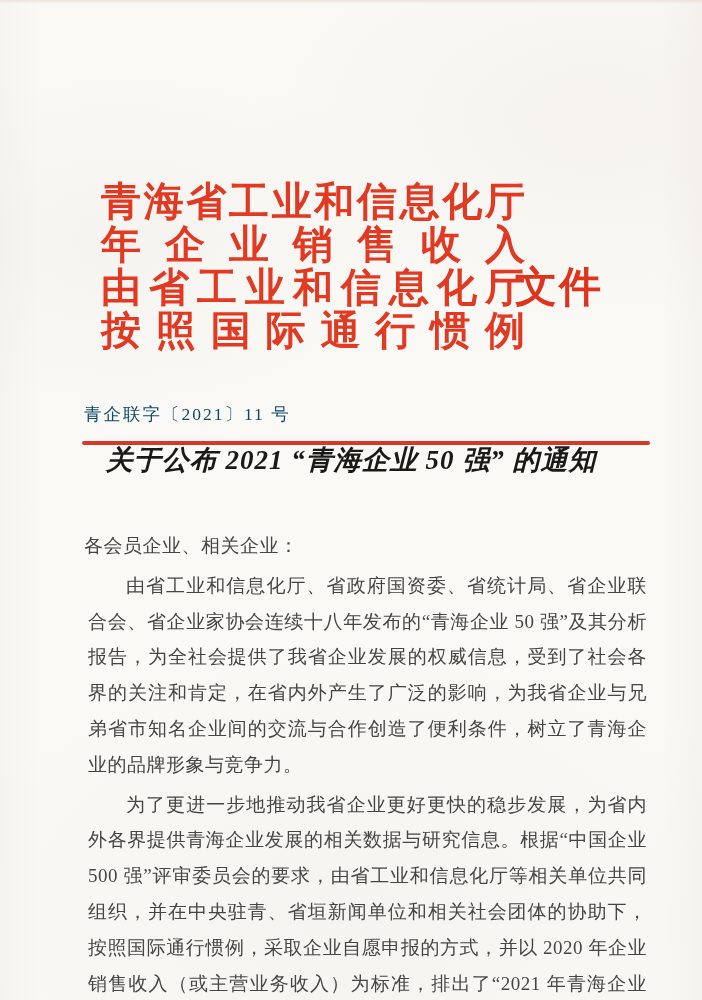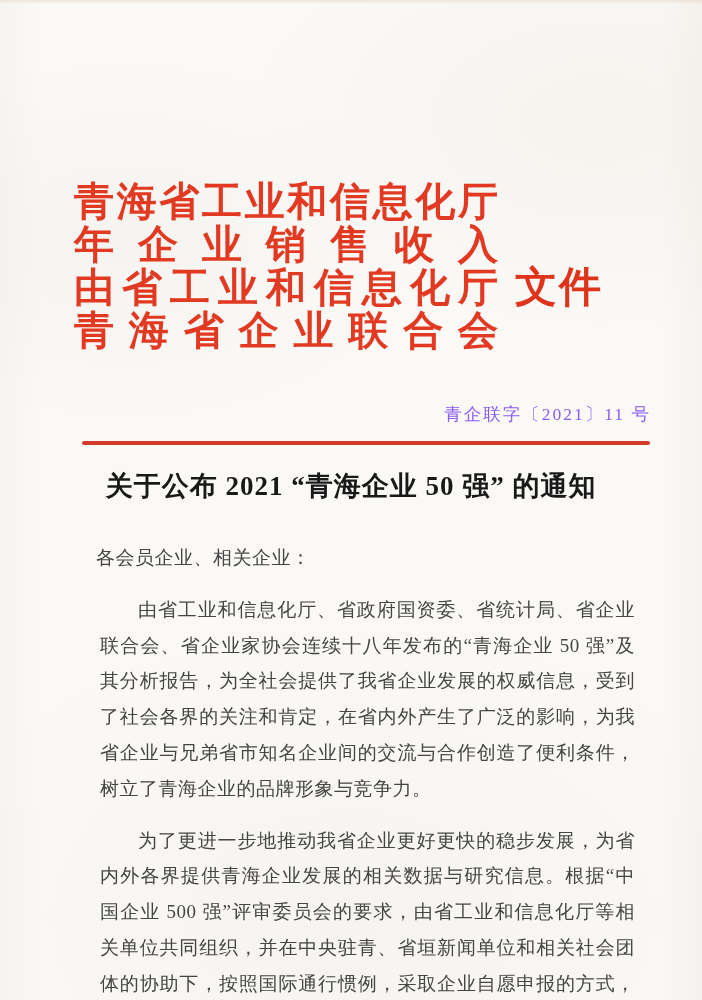--- a/index.html
+++ b/index.html
@@ -16,21 +16,21 @@
     background:
       linear-gradient(180deg, rgba(226,206,178,0.45) 0px, rgba(226,206,178,0.0) 4px),
       radial-gradient(ellipse 420px 260px at 18% 24%, rgba(205,196,184,0.10), rgba(205,196,184,0) 70%),
       radial-gradient(ellipse 500px 300px at 85% 12%, rgba(214,200,182,0.12), rgba(214,200,182,0) 70%),
       radial-gradient(ellipse 600px 400px at 50% 92%, rgba(208,200,190,0.10), rgba(208,200,190,0) 75%),
       linear-gradient(90deg, rgba(200,192,182,0.08) 0%, rgba(200,192,182,0) 6%, rgba(200,192,182,0) 94%, rgba(200,192,182,0.10) 100%),
       #faf9f6;
   }
 
   .letterhead {
-    position: absolute; left: 74px; top: 180px; width: 424px;
+    position: absolute; left: 101px; top: 180px; width: 424px;
   }
   .org-line {
     color: #e23a22;
     font-size: 40px; font-weight: bold;
     line-height: 43px; height: 43px;
     white-space: nowrap;
     text-align: justify;
     text-align-last: justify;
     letter-spacing: 0;
   }
@@ -38,60 +38,61 @@
     position: absolute; left: 515px; top: 262px;
     color: #e0331c;
     font-size: 42px; font-weight: 900;
     letter-spacing: 2px;
     line-height: 1.2;
     font-family: "Liberation Serif", "DejaVu Serif", serif;
   }
 
   .doc-number {
     position: absolute; left: 84px; top: 402px; width: 567px;
-    text-align: right;
-    font-size: 17.5px; color: #8b5cf6;
+    text-align: left;
+    font-size: 17.5px; color: #0c4a6e;
     letter-spacing: 2px;
   }
 
   .red-rule {
     position: absolute; left: 82px; top: 441px;
     width: 568px; height: 4px;
     background: #d43a29;
     border-radius: 2px;
   }
 
   .doc-title {
-    position: absolute; left: 60px; top: 468px; width: 582px;
+    position: absolute; left: 60px; top: 442px; width: 582px;
     text-align: center;
     font-size: 27px; font-weight: bold;
     color: #191919;
     letter-spacing: 1px;
+    font-style: italic;
   }
 
   .doc-body {
     position: absolute; left: 84px; top: 528px; width: 567px;
     font-size: 19px; line-height: 35.8px;
     color: #454545;
     text-align: justify;
     letter-spacing: 0.5px;
   }
-  .salutation { margin: 12px; }
-  .para { margin: 16px; text-indent: 2em; }
+  .salutation { margin: 0; }
+  .para { margin: 4px; text-indent: 2em; }
 </style>
 </head>
 <body>
 
 <div class="paper"></div>
 
 <div class="letterhead">
   <div class="org-line">青海省工业和信息化厅</div>
   <div class="org-line">年企业销售收入</div>
   <div class="org-line">由省工业和信息化厅</div>
-  <div class="org-line">青海省企业联合会</div>
+  <div class="org-line">按照国际通行惯例</div>
 </div>
 
 <div class="wenjian">文件</div>
 
 <div class="doc-number">青企联字〔2021〕11 号</div>
 
 <div class="red-rule"></div>
 
 <div class="doc-title">关于公布 2021 “青海企业 50 强” 的通知</div>
 

